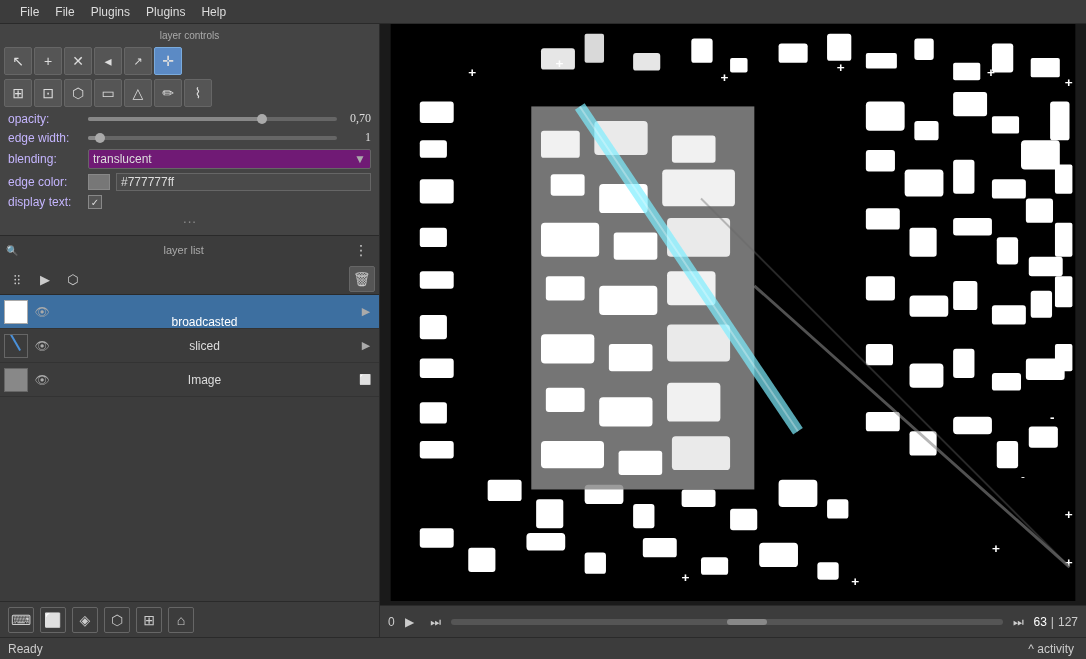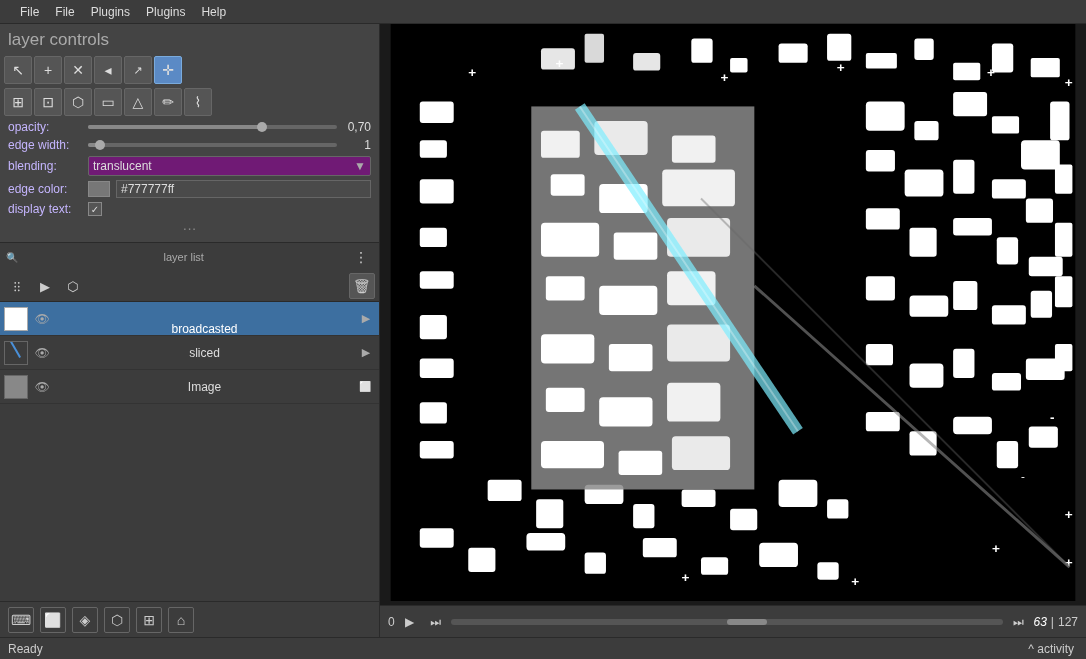--- a/index.html
+++ b/index.html
@@ -48,23 +48,23 @@
       border-right: 1px solid #2a2a2a;
     }
 
     
     .layer-controls {
       background: #444;
       border-bottom: 1px solid #2a2a2a;
       padding: 4px;
     }
     .section-header {
-      font-size: 17px;
+      font-size: 10px;
       color: #aaa;
-      text-align: left;
+      text-align: center;
       padding: 2px 4px;
       margin-bottom: 4px;
     }
 
     
     .tool-row {
       display: flex;
       align-items: center;
       margin-bottom: 4px;
       gap: 2px;
@@ -97,20 +97,21 @@
       font-size: 12px;
       flex-shrink: 0;
     }
 
     
     .slider-container {
       display: flex;
       align-items: center;
       flex: 1;
       gap: 4px;
+      font-family: Liberation Serif, serif;
     }
     .slider-track {
       flex: 1;
       height: 4px;
       background: #666;
       border-radius: 2px;
       position: relative;
     }
     .slider-fill {
       height: 100%;
@@ -405,21 +406,20 @@
     }
     .canvas-frame-info {
       display: flex;
       align-items: center;
       gap: 4px;
       color: #ccc;
       font-size: 12px;
     }
     .frame-num {
       color: #fff;
-      font-style: italic;
     }
 
     
     .status-bar {
       height: 22px;
       background: #3c3c3c;
       border-top: 1px solid #2a2a2a;
       display: flex;
       align-items: center;
       padding: 0 8px;

